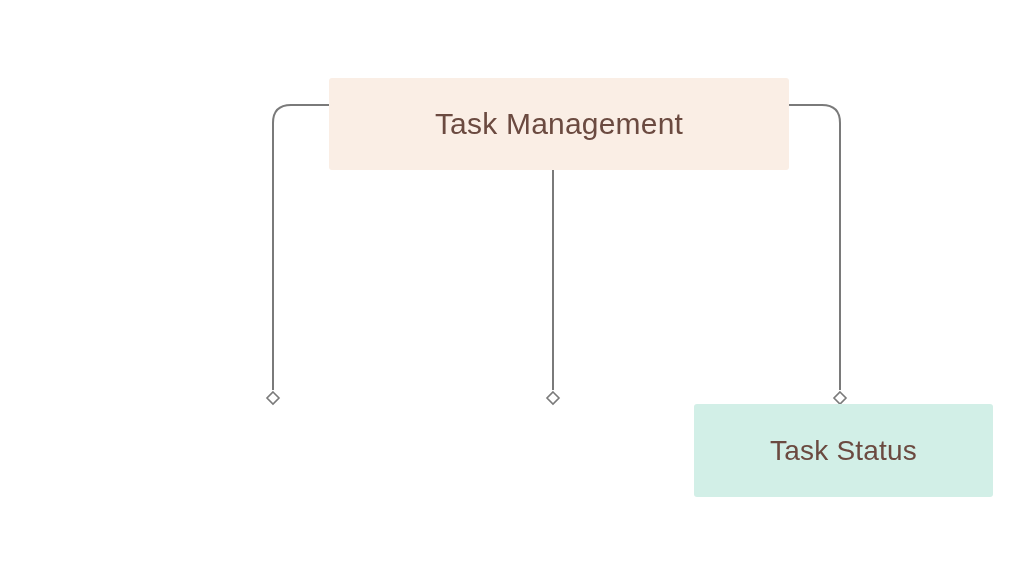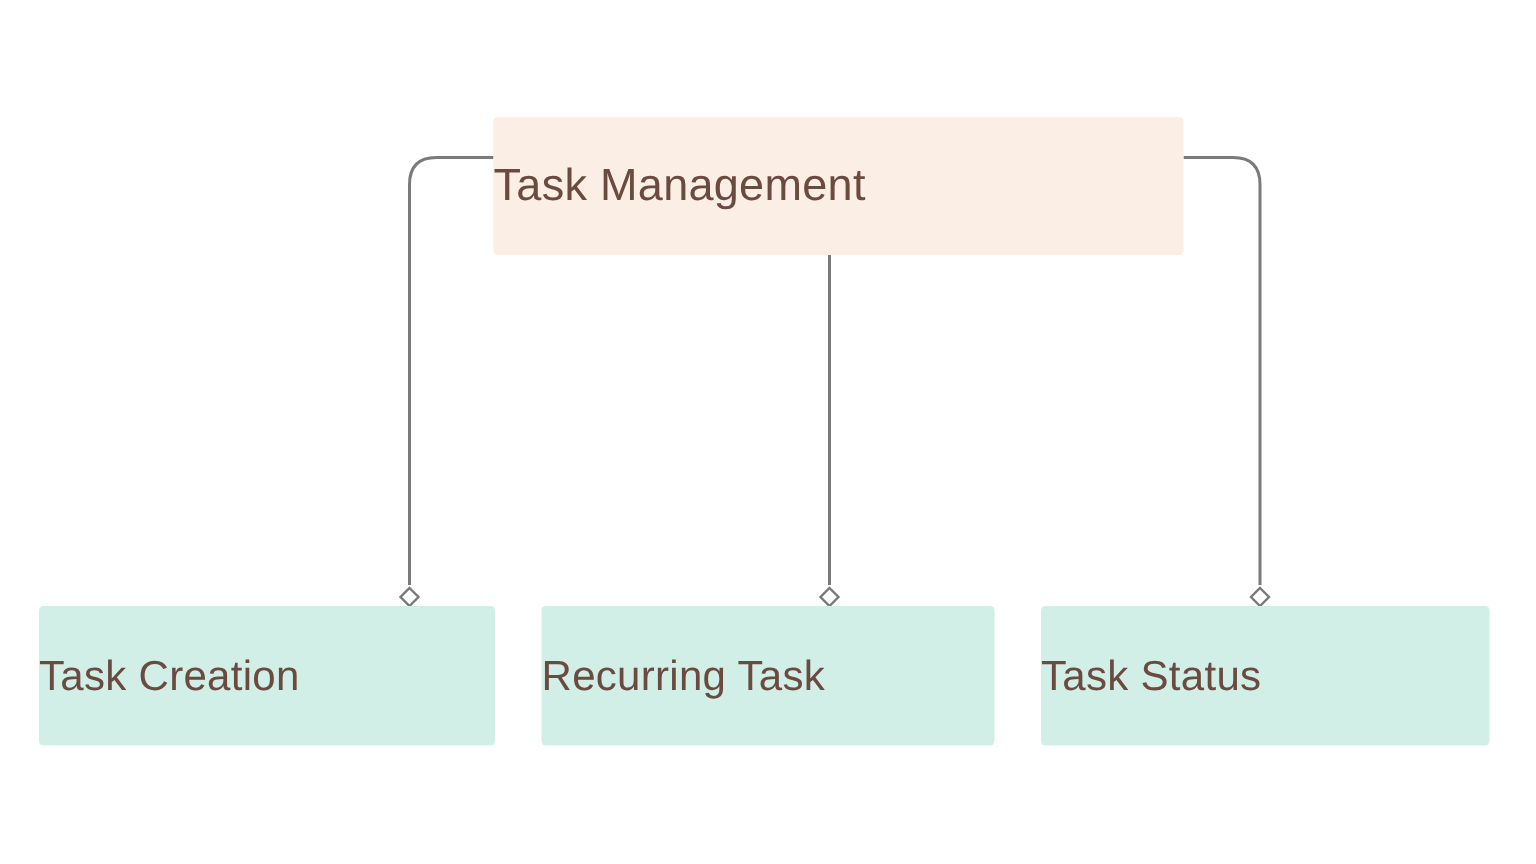--- a/index.html
+++ b/index.html
@@ -25,21 +25,21 @@
     top: 0;
     width: 1024px;
     height: 576px;
     pointer-events: none;
   }
   .node {
     position: absolute;
     box-sizing: border-box;
     display: flex;
     align-items: center;
-    justify-content: flex-start;
+    justify-content: center;
     border-radius: 3px;
     text-align: center;
   }
   .node-label {
     font-family: "Liberation Sans", sans-serif;
     letter-spacing: 0.2px;
     white-space: nowrap;
   }
   #node-root {
     left: 329px;
@@ -80,25 +80,19 @@
       <path d="M 273 392 L 279 398 L 273 404 L 267 398 Z"></path>
       <path d="M 553 392 L 559 398 L 553 404 L 547 398 Z"></path>
       <path d="M 840 392 L 846 398 L 840 404 L 834 398 Z"></path>
     </g>
   </svg>
 
   <div class="node" id="node-root">
     <span class="node-label">Task Management</span>
   </div>
 
-  <div class="node node-child" id="node-child-0">
-    <span class="node-label">Task Creation</span>
-  </div>
 
-  <div class="node node-child" id="node-child-1">
-    <span class="node-label">Recurring Task</span>
-  </div>
 
   <div class="node node-child" id="node-child-2">
     <span class="node-label">Task Status</span>
   </div>
 
 </div>
 
 </body></html>

